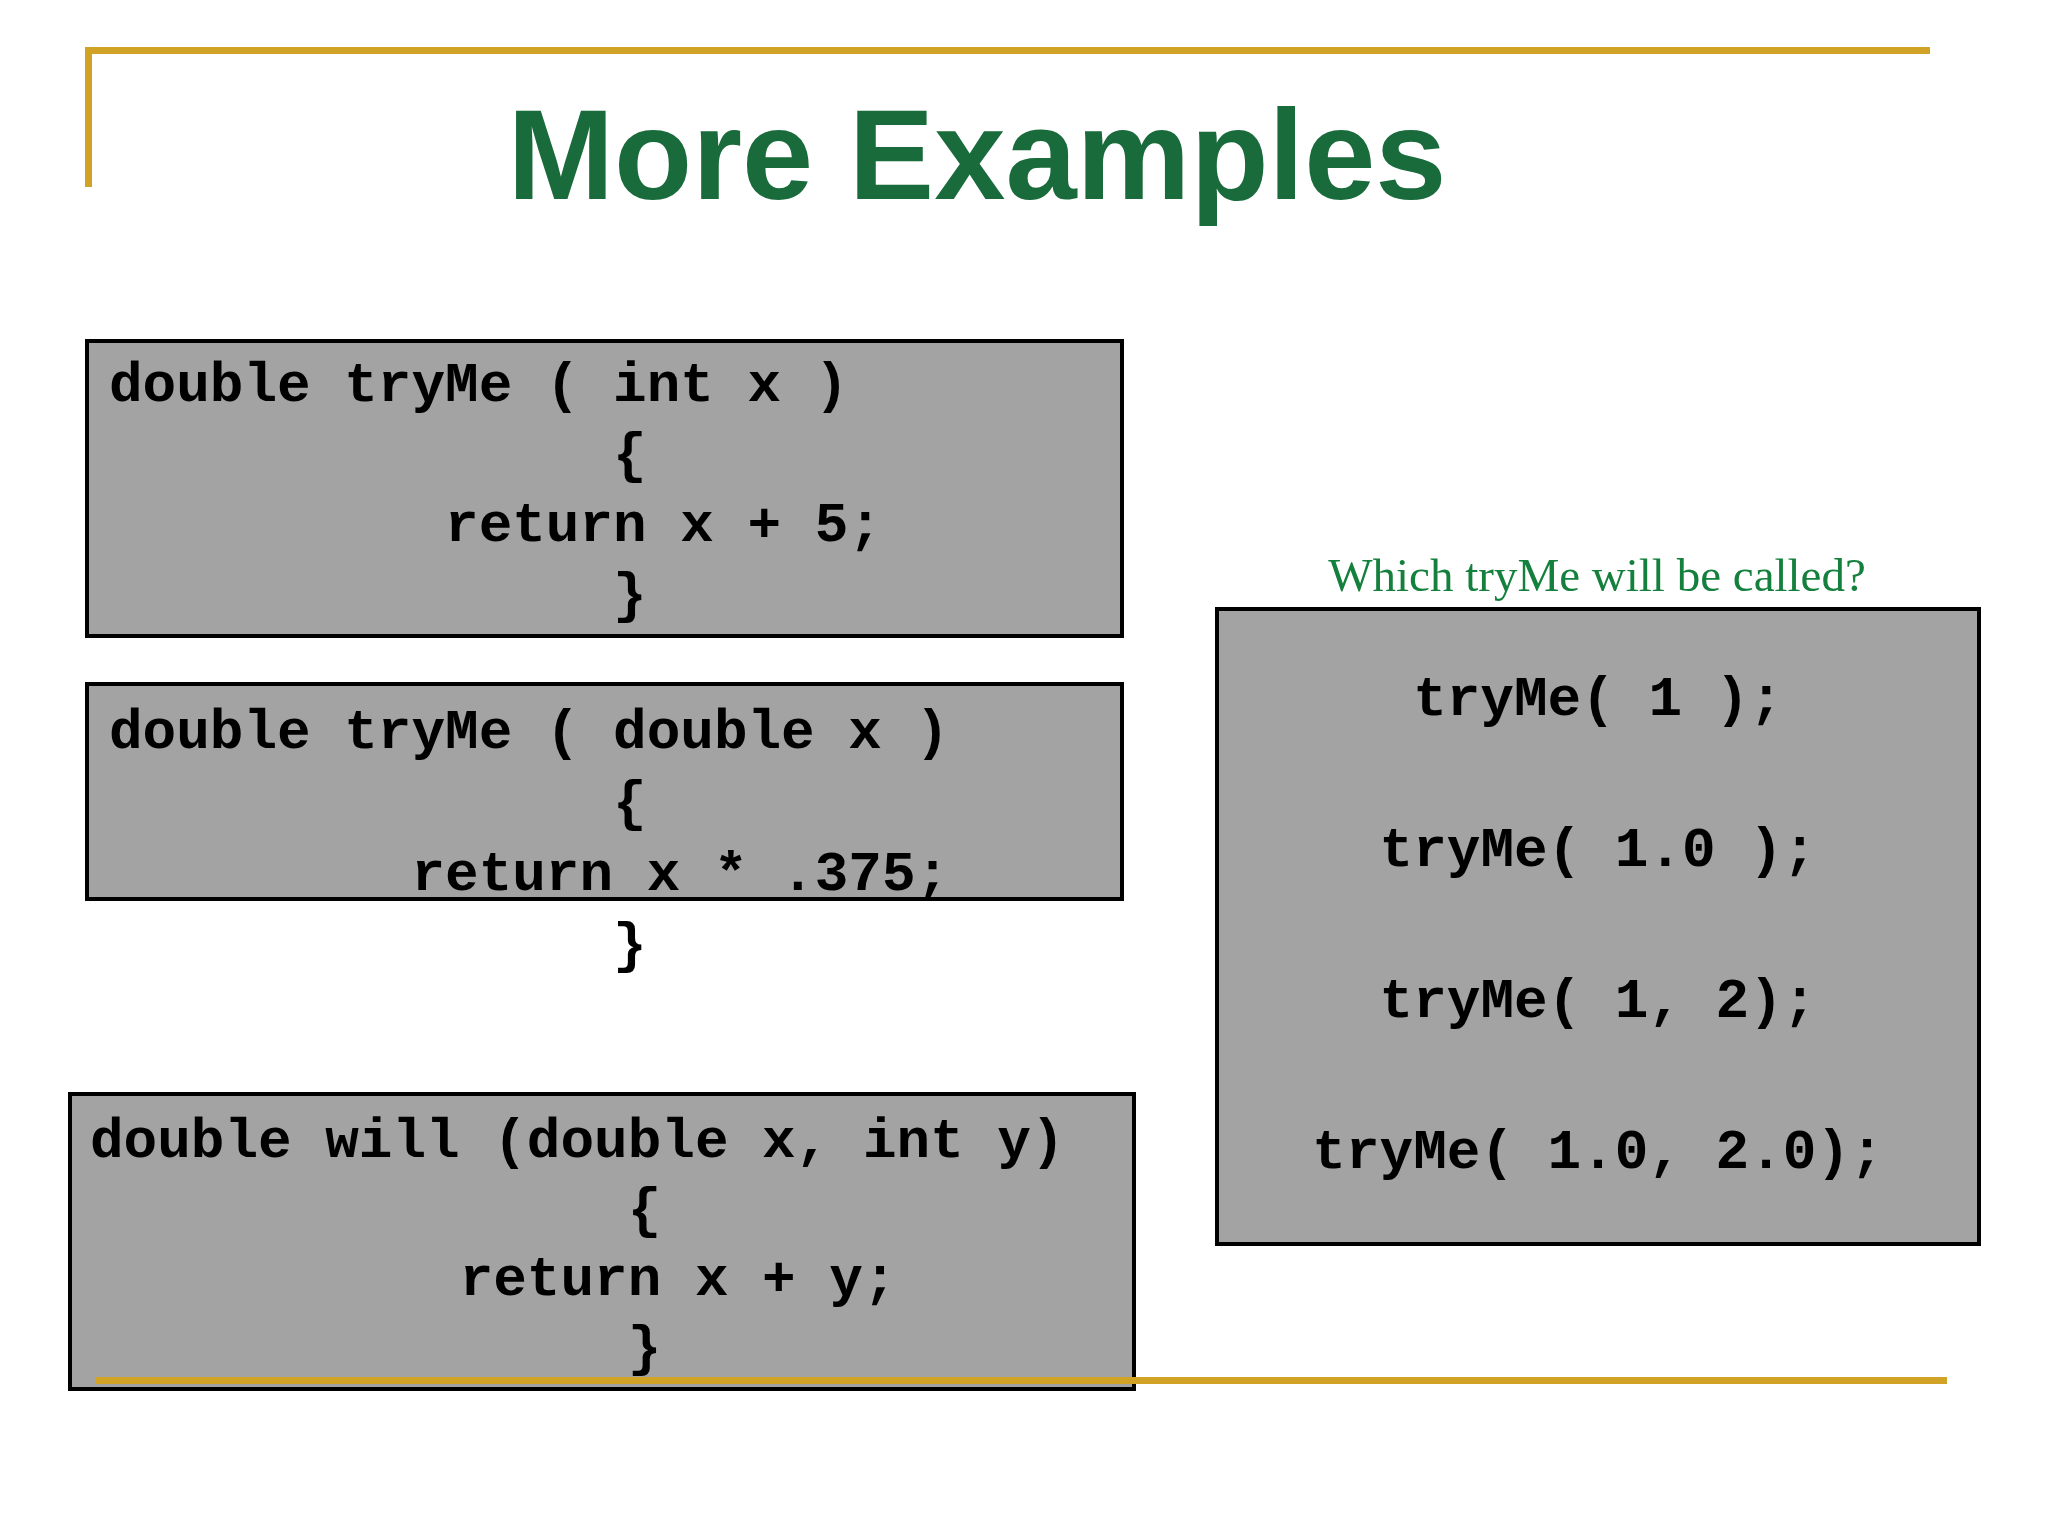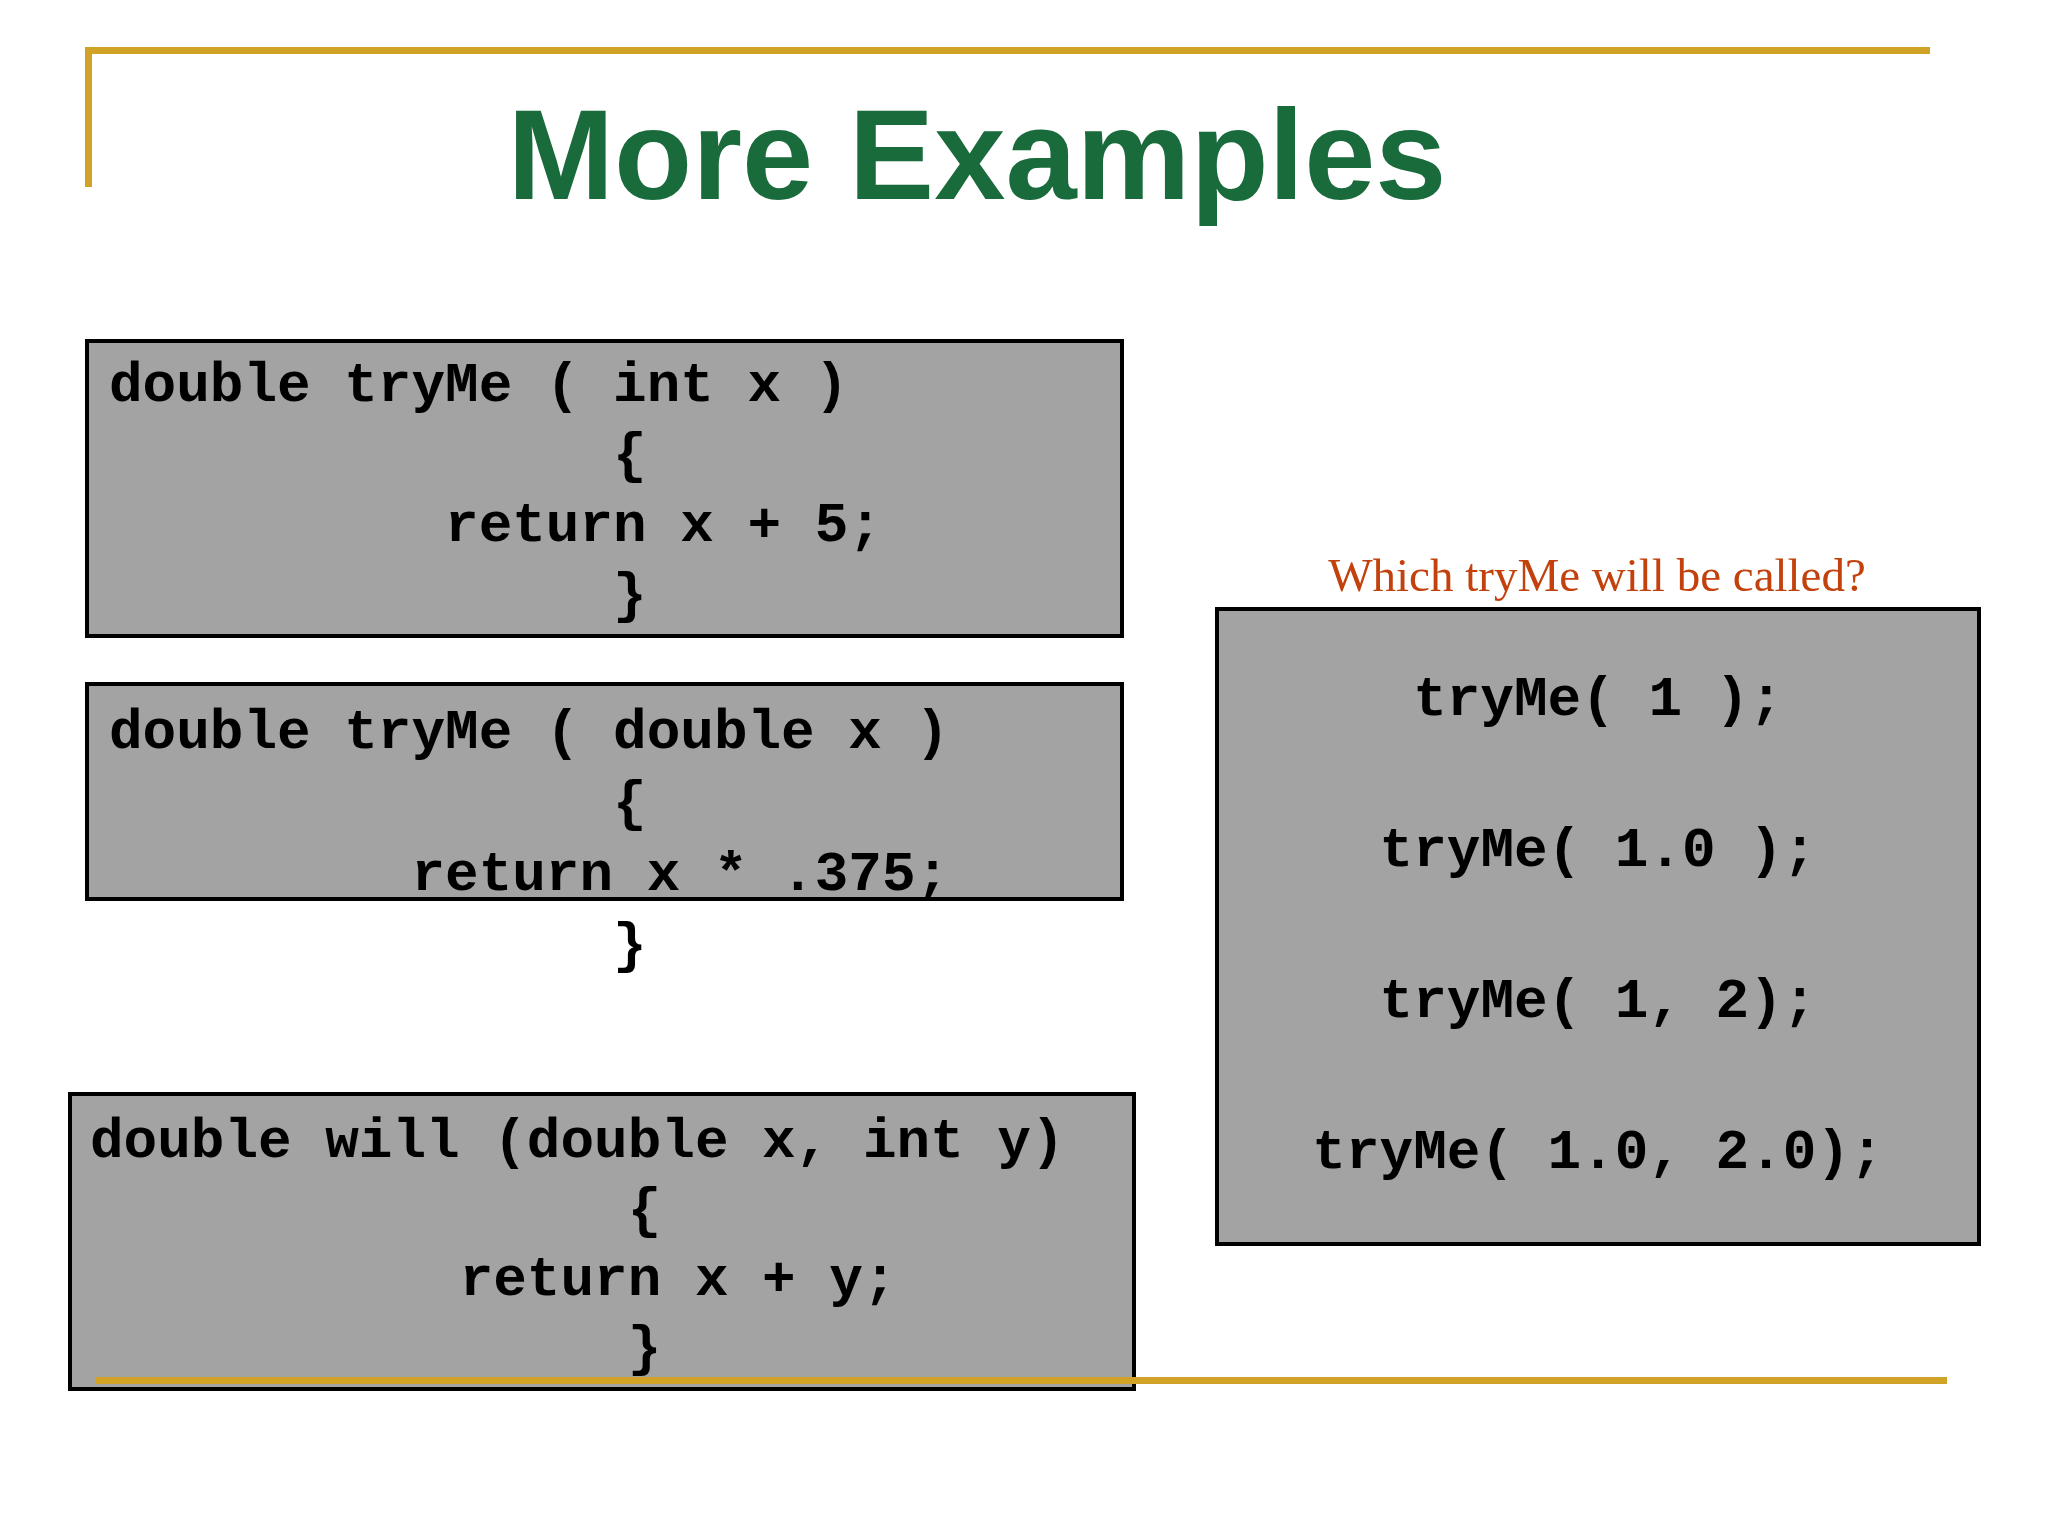--- a/index.html
+++ b/index.html
@@ -63,21 +63,21 @@
 
   
   .question {
     position: absolute;
     left: 1147px;
     top: 548px;
     width: 900px;
     text-align: center;
     font-family: "Liberation Serif", serif;
     font-size: 47px;
-    color: #c2410c;
+    color: #15803d;
   }
 
   
   #callsbox {
     left: 1215px;
     top: 607px;
     width: 766px;
     height: 639px;
     display: flex;
     flex-direction: column;

